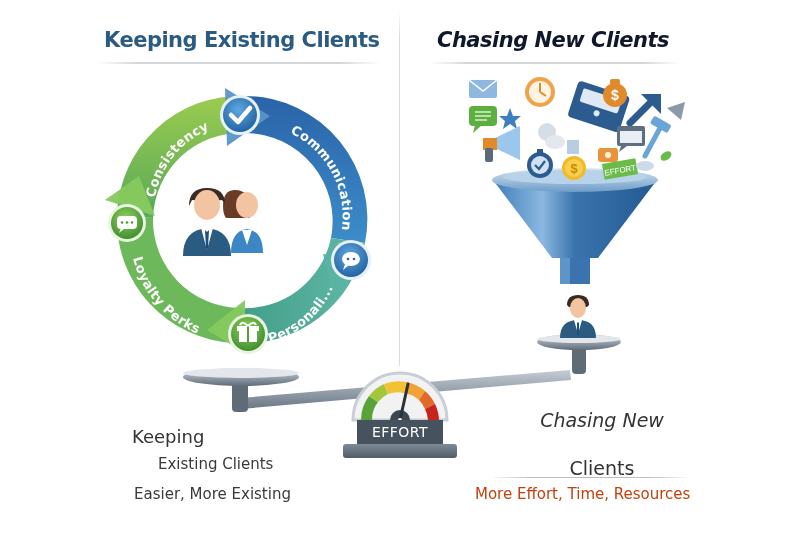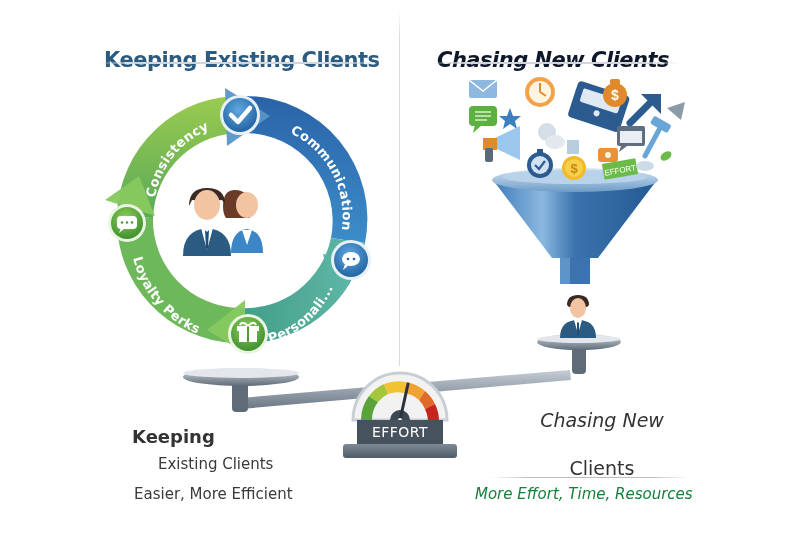--- a/index.html
+++ b/index.html
@@ -1,18 +1,18 @@
 <!DOCTYPE html>
 <html><head>
 <meta charset="utf-8">
 <style>
   html,body{margin:0;padding:0;}
   body{width:800px;height:533px;background:#ffffff;position:relative;overflow:hidden;font-family:"DejaVu Sans","Liberation Sans",sans-serif;}
   .abs{position:absolute;}
-  .title{font-weight:bold;font-size:21px;letter-spacing:-0.5px;white-space:nowrap;margin-top:20px;}
+  .title{font-weight:bold;font-size:21px;letter-spacing:-0.5px;white-space:nowrap;}
   .title-left{left:104px;top:28px;color:#2c5b82;}
   .title-right{left:437px;top:28px;color:#0f172a;font-style:italic;}
   .underline{height:2px;background:linear-gradient(90deg,rgba(200,205,210,0),#d2d6da 15%,#d2d6da 85%,rgba(200,205,210,0));}
   .divider{left:399px;top:10px;width:1px;height:355px;background:linear-gradient(#ffffff,#d8dbde 8%,#d8dbde 92%,#e8eaec);}
   .txt{color:#333;white-space:nowrap;}
   .ring-label{font-size:13px;font-weight:bold;fill:#ffffff;letter-spacing:0.3px;}
   .caption-line{height:1px;background:linear-gradient(90deg,rgba(180,185,190,0),#b9bec3 20%,#b9bec3 80%,rgba(180,185,190,0));}
 </style>
 </head>
 <body>
@@ -258,20 +258,20 @@
     <path d="M 260,124 A 39,39 0 0 1 264,140 L 253,140 A 28,28 0 0 0 250,129 Z" fill="#c8241e"></path>
     <circle cx="225" cy="140" r="10" fill="#3b4752"></circle>
     <line x1="225" y1="140" x2="233" y2="104" stroke="#2a323a" stroke-width="3" stroke-linecap="round"></line>
     <circle cx="225" cy="140" r="2" fill="#fff"></circle>
   </g>
   <rect x="182" y="140" width="86" height="26" fill="#46535e"></rect>
   <rect x="168" y="164" width="114" height="14" rx="3" fill="url(#gBase)"></rect>
 </svg>
 <div class="abs" style="left:357px;top:424px;width:86px;text-align:center;color:#ffffff;font-size:14px;letter-spacing:0.5px;">EFFORT</div>
 
-<div class="abs txt" style="left:132px;top:426px;font-size:18px;font-weight:bold;color:#333;">Keeping</div>
+<div class="abs txt" style="left:132px;top:426px;font-size:18px;font-weight:normal;color:#333;">Keeping</div>
 <div class="abs txt" style="left:158px;top:455px;font-size:15px;color:#3a3a3a;text-align:right;">Existing Clients</div>
-<div class="abs txt" style="left:134px;top:485px;font-size:15px;color:#3a3a3a;">Easier, More Efficient</div>
+<div class="abs txt" style="left:134px;top:485px;font-size:15px;color:#3a3a3a;">Easier, More Existing</div>
 
 <div class="abs txt" style="left:534px;top:409px;width:136px;text-align:center;font-size:19px;color:#333;font-style:italic;">Chasing New</div>
 <div class="abs txt" style="left:534px;top:437px;width:136px;text-align:center;font-size:19px;color:#333;margin-top:20px;">Clients</div>
 <div class="abs caption-line" style="left:490px;top:477px;width:200px;"></div>
-<div class="abs txt" style="left:475px;top:485px;font-size:15px;color:#15803d;font-style:italic;">More Effort, Time, Resources</div>
+<div class="abs txt" style="left:475px;top:485px;font-size:15px;color:#c2410c;">More Effort, Time, Resources</div>
 
 </body></html>

